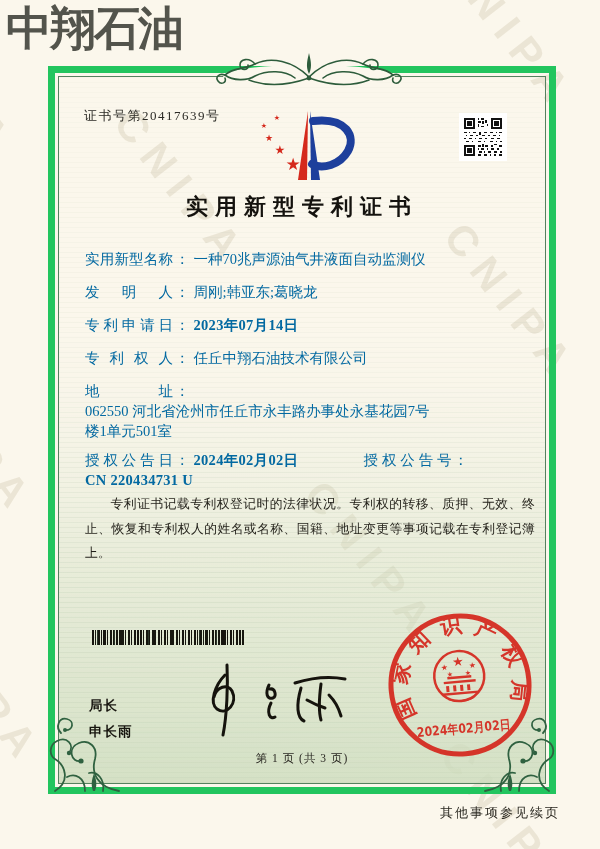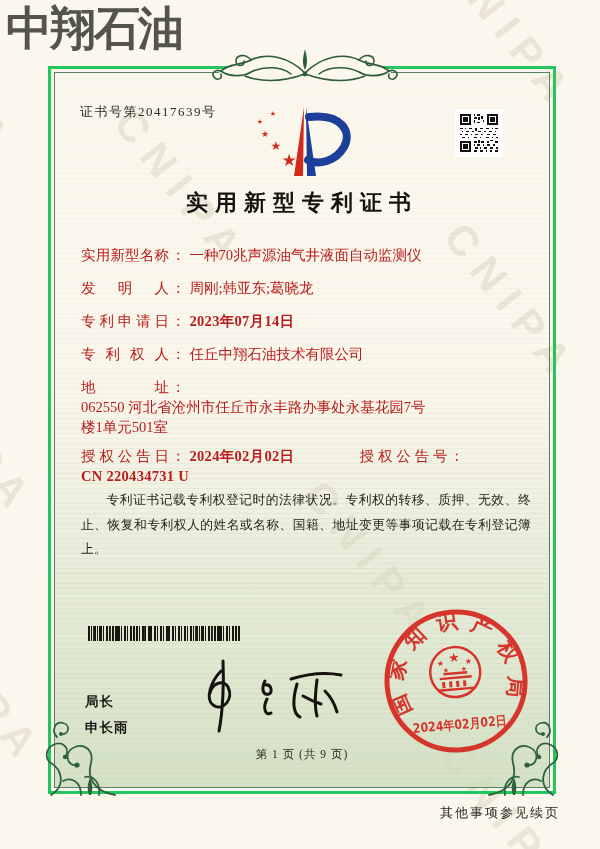--- a/index.html
+++ b/index.html
@@ -12,21 +12,21 @@
         font-weight:700; font-size:42px; letter-spacing:12px; white-space:nowrap;
         color:rgba(166,147,109,0.18); transform:rotate(52deg); transform-origin:left top; z-index:1; }
 
   
   .logo { position:absolute; left:6px; top:-2px; z-index:3;
           font-family:"Liberation Sans","DejaVu Sans",sans-serif; font-weight:700;
           font-size:46px; letter-spacing:-2px; color:#53544c; }
 
   
   .frame { position:absolute; left:48px; top:66px; width:508px; height:728px;
-           border:3px solid #22c55e; z-index:2; }
+           border:7px solid #22c55e; z-index:2; }
   .frame-inner { position:absolute; inset:3px; border:1px solid #55815f; pointer-events:none; }
   .waves { position:absolute; inset:4px; z-index:0;
            background:
              linear-gradient(180deg, rgba(214,226,200,0) 34%, rgba(211,224,196,0.5) 62%, rgba(205,220,190,0.85) 100%),
              repeating-linear-gradient(180deg, rgba(92,136,100,0.22) 0 1px, rgba(92,136,100,0) 1px 5px);
            -webkit-mask-image:linear-gradient(180deg, rgba(0,0,0,0.10) 0, rgba(0,0,0,0.22) 42%, rgba(0,0,0,0.8) 70%, #000 100%);
            mask-image:linear-gradient(180deg, rgba(0,0,0,0.10) 0, rgba(0,0,0,0.22) 42%, rgba(0,0,0,0.8) 70%, #000 100%); }
 
   .ornament-top { position:absolute; left:154px; top:-26px; z-index:4; }
   .ornament-corner { position:absolute; z-index:4; }
@@ -36,21 +36,21 @@
   .cert-no { position:absolute; left:29px; top:34px; z-index:5;
              font-size:13px; letter-spacing:1.5px; color:#2b2a25; }
 
   .emblem { position:absolute; left:198px; top:35px; z-index:5; }
   .qr { position:absolute; left:404px; top:40px; z-index:5; background:#fff; padding:2px; }
 
   .title { position:absolute; left:0; top:119px; width:100%; z-index:5; text-align:center;
            font-size:22px; font-weight:700; letter-spacing:7px; color:#14120e; }
 
   .fields { position:absolute; left:30px; top:176px; width:452px; z-index:5;
-            font-size:14.5px; color:#b91c1c; }
+            font-size:14.5px; color:#0369a1; }
   .frow { margin-bottom:13px; line-height:20px; }
   .flabel { display:inline-block; width:88px; text-align:justify; text-align-last:justify;
             vertical-align:top; }
   .colon { display:inline-block; margin:0 4px 0 2px; vertical-align:top; }
   .fvalue { display:inline-block; vertical-align:top; max-width:350px; }
   .fvalue.b { font-weight:700; letter-spacing:.3px; }
   .flabel.second { margin-left:38px; }
 
   .legal { position:absolute; left:30px; top:419px; width:450px; z-index:5;
            font-size:12.8px; line-height:1.92; letter-spacing:.3px; text-align:justify;
@@ -249,17 +249,17 @@
           <rect x="68" y="75" width="3" height="6"></rect>
           <rect x="75" y="75" width="3" height="6"></rect>
           <rect x="82" y="75" width="3" height="6"></rect>
           <rect x="57" y="82" width="36" height="2.4"></rect>
           <path d="M62,88 Q75,94 88,88" fill="none" stroke="#d5281e" stroke-width="2"></path>
         </g>
         <text x="75" y="123" font-size="13" font-weight="bold" fill="#d5281e" text-anchor="middle" textLength="94" lengthAdjust="spacingAndGlyphs">2024年02月02日</text>
       </g>
     </svg>
 
-    <div class="page-ind">第 1 页 (共 9 页)</div>
+    <div class="page-ind">第 1 页 (共 3 页)</div>
   </div>
 
   <div class="cont-note">其他事项参见续页</div>
 </div>
 
 </body></html>

